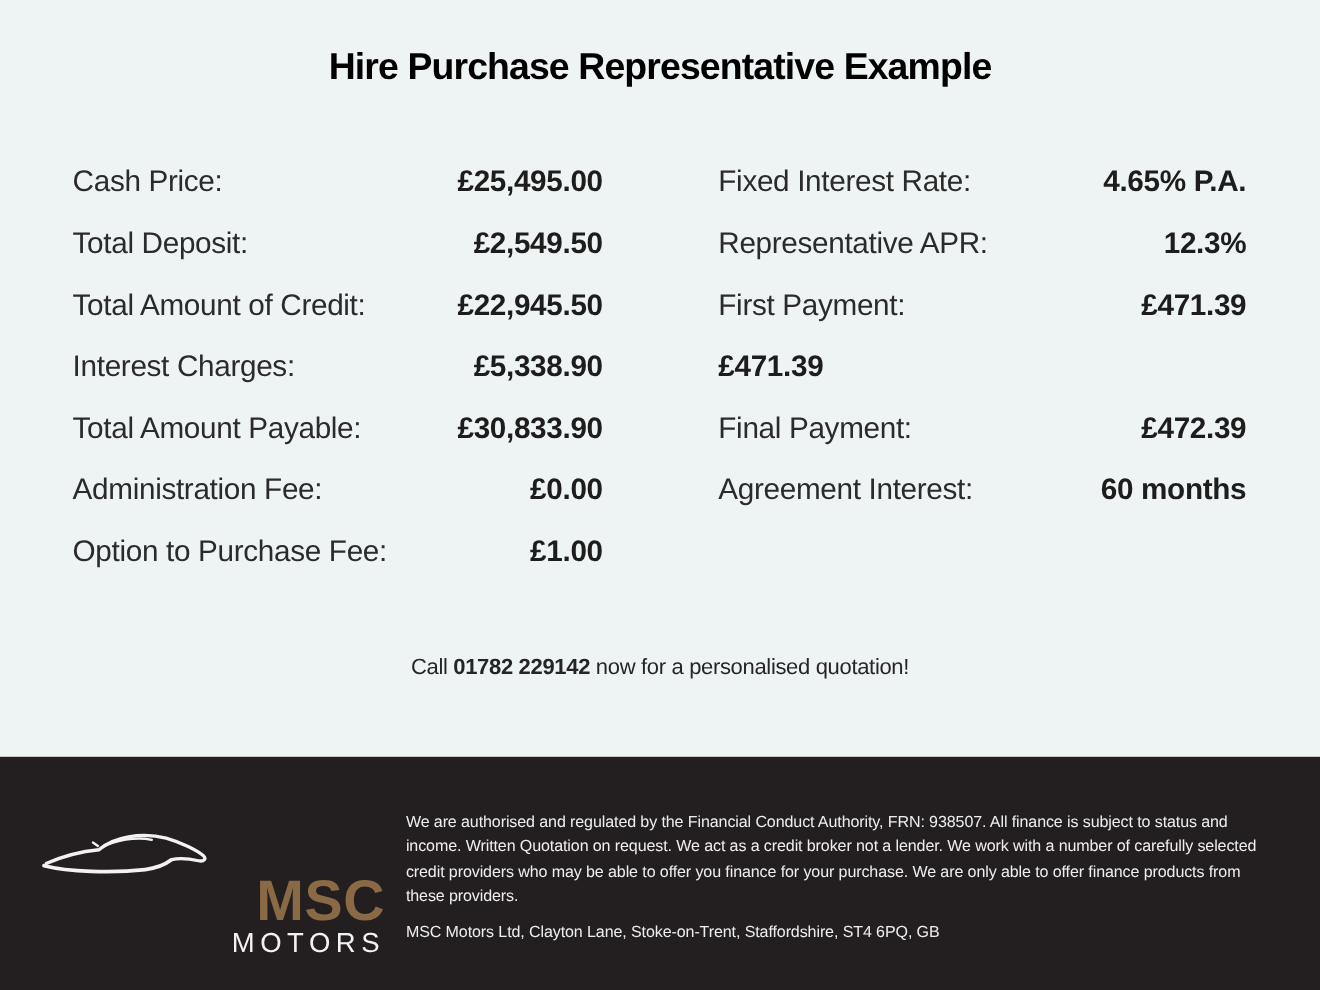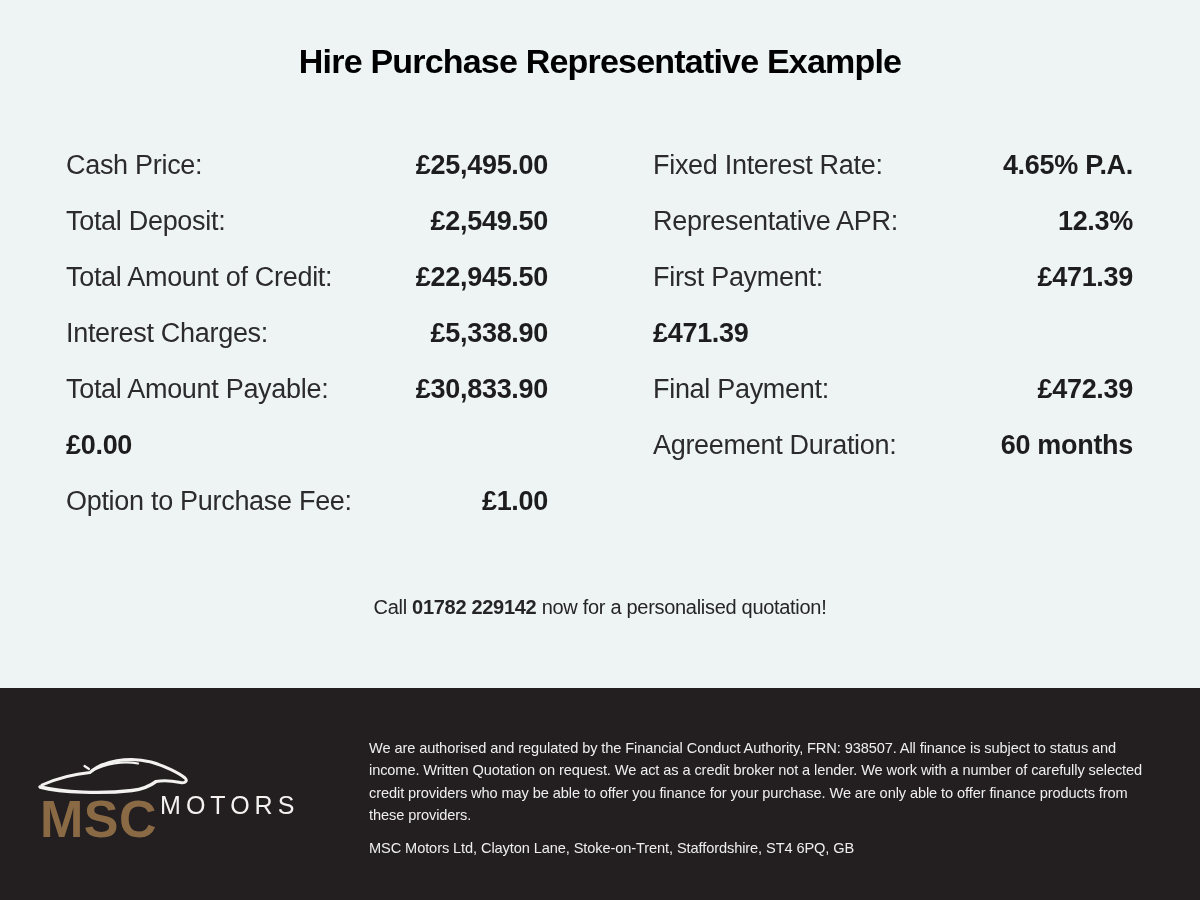--- a/index.html
+++ b/index.html
@@ -49,21 +49,21 @@
     white-space:nowrap;
   }
   .cta .phone{font-weight:700;}
   .footer{
     position:absolute;left:0;top:688px;width:1200px;height:212px;
     background:var(--footer-bg);
     color:var(--footer-text);
   }
   .brand{position:absolute;left:40px;top:66px;width:310px;}
   .brand svg{display:block;margin-left:-8px;}
-  .brand-text{display:flex;align-items:flex-start;margin-top:-5px;}
+  .brand-text{display:flex;align-items:flex-end;margin-top:-5px;flex-direction:column;}
   .brand-primary{
     font-size:52px;font-weight:700;line-height:1;
     color:var(--brand-brown);letter-spacing:0.5px;
   }
   .brand-secondary{
     font-size:25px;font-weight:400;line-height:1;
     color:var(--brand-white);letter-spacing:5px;margin-left:3px;
   }
   .legal{
     position:absolute;left:369px;top:49px;width:795px;
@@ -93,20 +93,21 @@
     </div>
     <div class="row">
       <span class="label">Interest Charges:</span>
       <span class="value">£5,338.90</span>
     </div>
     <div class="row">
       <span class="label">Total Amount Payable:</span>
       <span class="value">£30,833.90</span>
     </div>
     <div class="row">
+      <span class="label">Administration Fee:</span>
       <span class="value">£0.00</span>
     </div>
     <div class="row">
       <span class="label">Option to Purchase Fee:</span>
       <span class="value">£1.00</span>
     </div>
   </div>
 
   <div class="col col-right">
     <div class="row">
@@ -122,21 +123,21 @@
       <span class="value">£471.39</span>
     </div>
     <div class="row">
       <span class="value">£471.39</span>
     </div>
     <div class="row">
       <span class="label">Final Payment:</span>
       <span class="value">£472.39</span>
     </div>
     <div class="row">
-      <span class="label">Agreement Duration:</span>
+      <span class="label">Agreement Interest:</span>
       <span class="value">60 months</span>
     </div>
   </div>
 
   <div class="cta">
     <span>Call</span>
     <span class="phone">01782 229142</span>
     <span>now for a personalised quotation!</span>
   </div>
 

